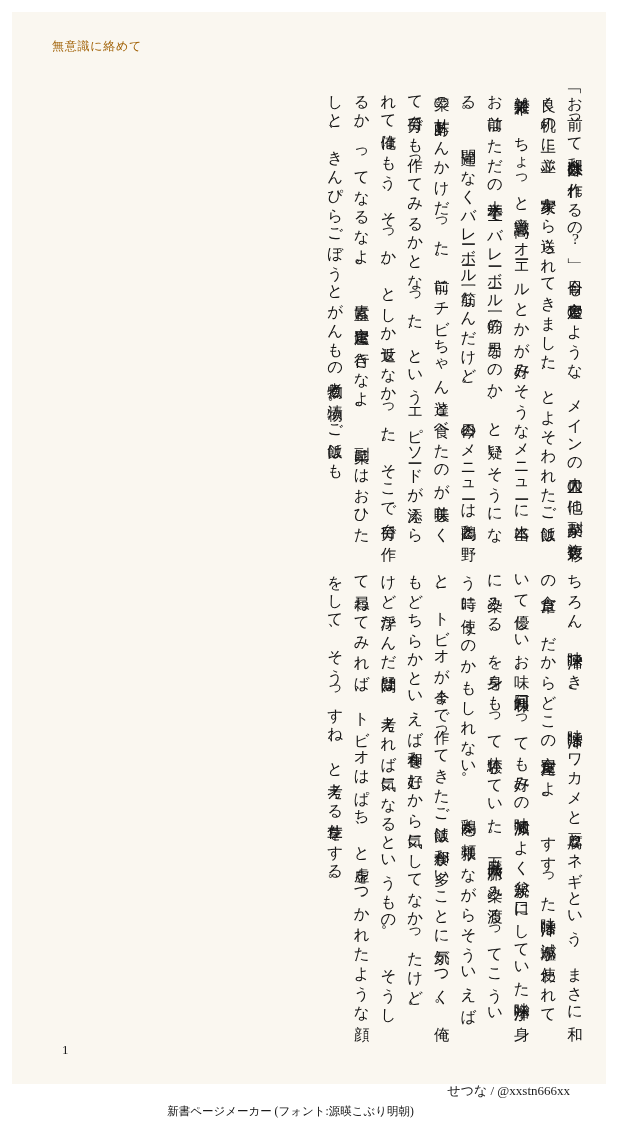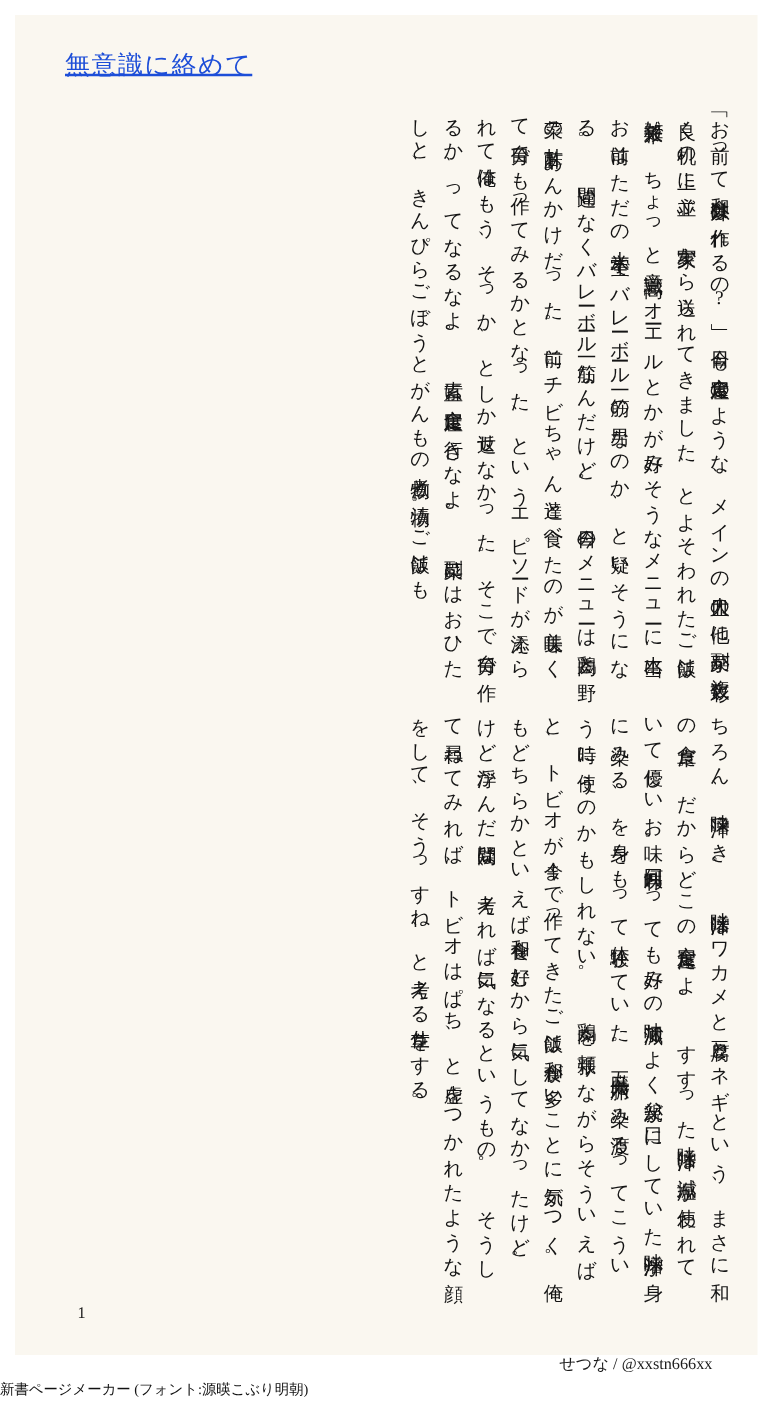--- a/index.html
+++ b/index.html
@@ -23,25 +23,24 @@
     width: 594px;
     height: 1072px;
     background: #faf7f0;
     box-sizing: border-box;
   }
 
   #header-title {
     position: absolute;
     left: 40px;
     top: 26px;
-    font-size: 20px;
+    font-size: 12px;
     letter-spacing: 0.06em;
-    color: #1d4ed8;
+    color: #a16207;
     white-space: nowrap;
-    text-decoration: underline;
   }
 
   
   .vblock {
     position: absolute;
     writing-mode: vertical-rl;
     text-orientation: upright;
     font-size: 15.5px;
     line-height: 1.72;
     letter-spacing: 0.10em;
@@ -85,21 +84,21 @@
     color: #1a1a1a;
     white-space: nowrap;
     margin-top: 40px;
   }
 
   #footer {
     position: absolute;
     left: 0;
     top: 1104px;
     width: 581px;
-    text-align: left;
+    text-align: center;
     font-size: 11.5px;
     color: #111111;
   }
 </style>
 </head>
 <body>
 
 <div id="page">
 
   <div id="header-title">無意識に絡めて</div>

